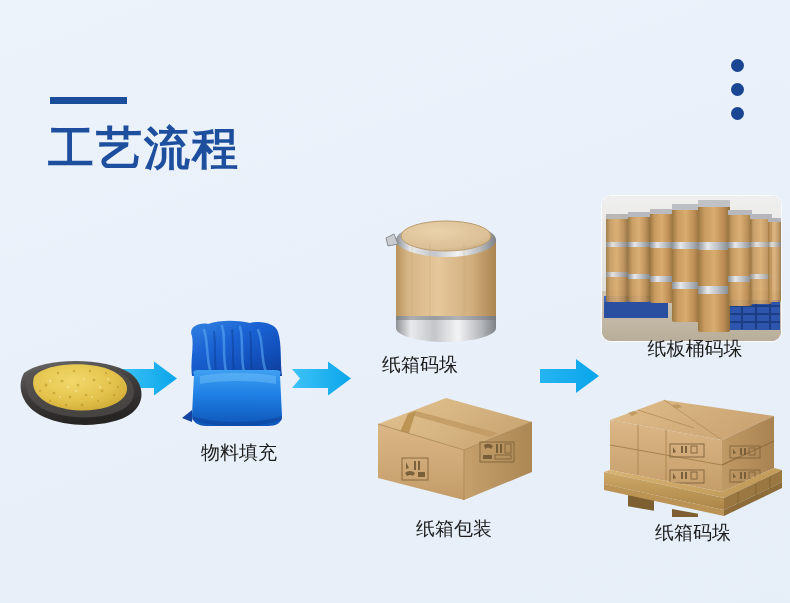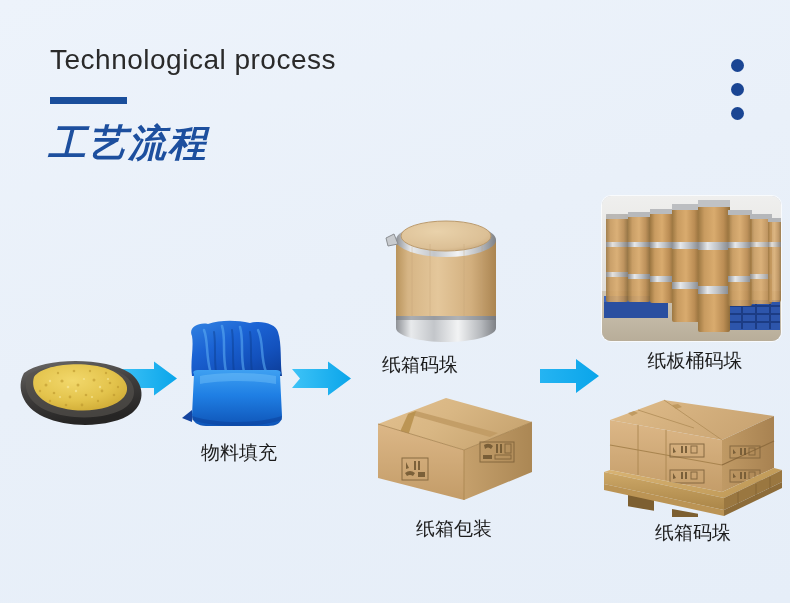--- a/index.html
+++ b/index.html
@@ -37,27 +37,26 @@
     left: 50px;
     top: 97px;
     width: 77px;
     height: 7px;
     background: #1a4e9b;
   }
   .hdr-cn {
     position: absolute;
     left: 48px;
     top: 118px;
-    font-size: 38px;
+    font-size: 46px;
     font-weight: 700;
     color: #1d4f9e;
     letter-spacing: 2px;
     white-space: nowrap;
     font-family: "DejaVu Sans", "Liberation Sans", sans-serif;
-    font-style: italic;
   }
   .dots {
     position: absolute;
     left: 731px;
     top: 59px;
     width: 14px;
   }
   .dots i {
     display: block;
     width: 13px;
@@ -92,21 +91,20 @@
     overflow: hidden;
     background: #cfd6e0;
     box-shadow: 0 0 0 1px rgba(255,255,255,0.7);
   }
 </style>
 </head>
 <body>
 
 <div id="stage">
 
-  <div class="hdr-en">Technological process</div>
   <div class="hdr-rule"></div>
   <div class="hdr-cn">工艺流程</div>
 
   <div class="dots">
     <i></i>
     <i></i>
     <i></i>
   </div>
 
   <svg class="arrow" style="left:118px; top:361px;" width="62" height="36" viewBox="0 0 62 36">
@@ -364,21 +362,21 @@
           <rect x="148" y="78" width="22" height="5" fill="url(#dband)" opacity="0.9"></rect>
 
           <rect x="166" y="22" width="13" height="84" rx="2" fill="url(#dbody)" opacity="0.85"></rect>
           <rect x="166" y="22" width="13" height="4" fill="#b3b5b8"></rect>
           <rect x="166" y="46" width="13" height="5" fill="url(#dband)" opacity="0.85"></rect>
         </g>
 
         <rect width="179" height="145" fill="none"></rect>
       </svg>
     </div>
-    <div class="cap" style="top:152px;font-family:Liberation Mono, monospace;">纸板桶码垛</div>
+    <div class="cap" style="top:140px;font-family:Liberation Mono, monospace;">纸板桶码垛</div>
   </div>
 
   <div class="node" style="left:598px; top:392px; width:190px; height:155px;">
     <svg class="art" width="190" height="125" viewBox="0 0 190 125">
       <defs>
         <linearGradient id="cTop" x1="0" y1="0" x2="1" y2="0.3">
           <stop offset="0" stop-color="#e0bd8b"></stop>
           <stop offset="1" stop-color="#caa573"></stop>
         </linearGradient>
         <linearGradient id="cFront" x1="0" y1="0" x2="0" y2="1">

